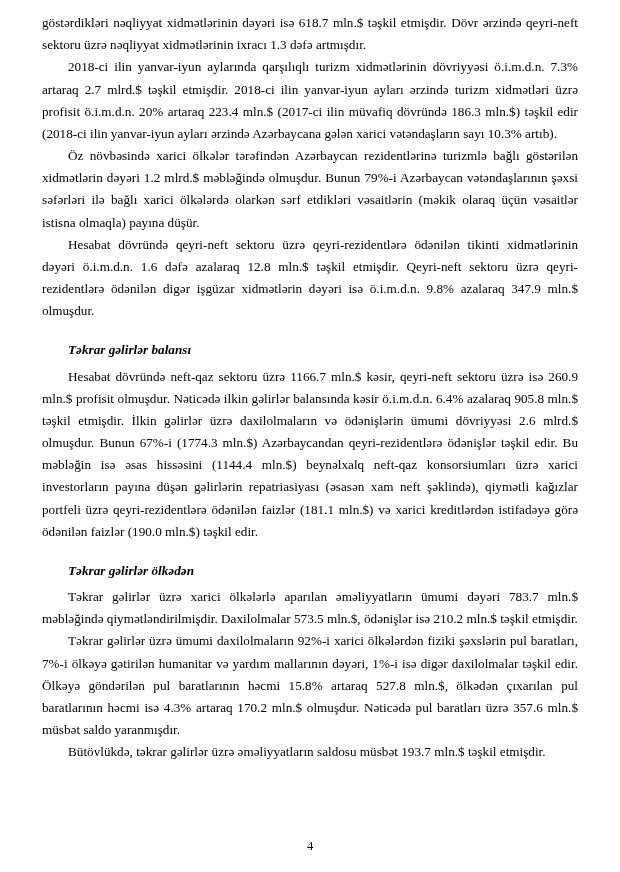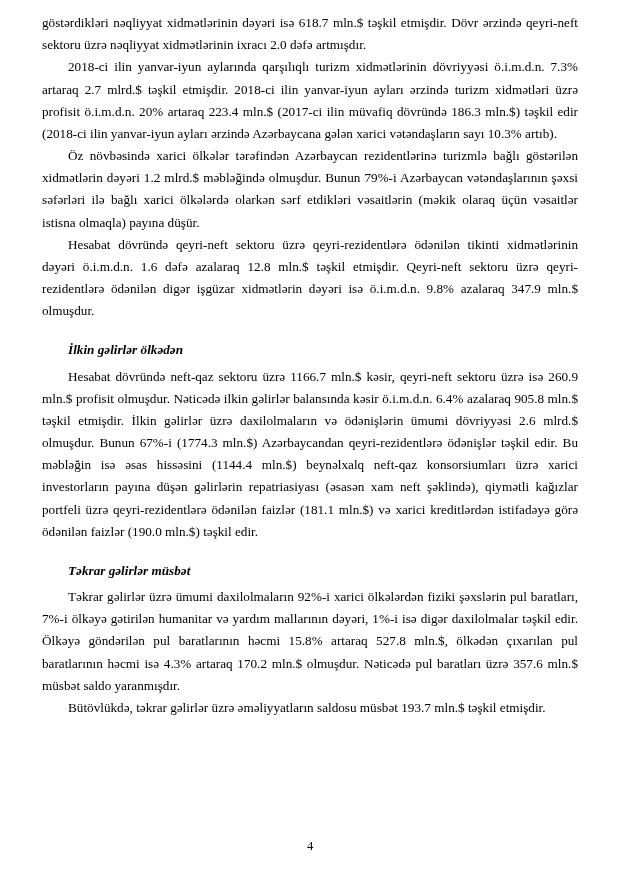--- a/index.html
+++ b/index.html
@@ -49,26 +49,27 @@
     text-align: center;
     font-size: 12.5px;
     font-family: "Liberation Serif", serif;
   }
 </style>
 </head>
 <body>
 
 <div class="page">
 
-  <p class="para noindent">göstərdikləri nəqliyyat xidmətlərinin dəyəri isə 618.7 mln.$ təşkil etmişdir. Dövr ərzində qeyri-neft sektoru üzrə nəqliyyat xidmətlərinin ixracı 2.0 dəfə artmışdır.</p>
+  <p class="para noindent">göstərdikləri nəqliyyat xidmətlərinin dəyəri isə 618.7 mln.$ təşkil etmişdir. Dövr ərzində qeyri-neft sektoru üzrə nəqliyyat xidmətlərinin ixracı 1.3 dəfə artmışdır.</p>
   <p class="para">2018-ci ilin yanvar-iyun aylarında qarşılıqlı turizm xidmətlərinin dövriyyəsi ö.i.m.d.n. 7.3% artaraq 2.7 mlrd.$ təşkil etmişdir. 2018-ci ilin yanvar-iyun ayları ərzində turizm xidmətləri üzrə profisit ö.i.m.d.n. 20% artaraq 223.4 mln.$ (2017-ci ilin müvafiq dövründə 186.3 mln.$) təşkil edir (2018-ci ilin yanvar-iyun ayları ərzində Azərbaycana gələn xarici vətəndaşların sayı 10.3% artıb).</p>
   <p class="para">Öz növbəsində xarici ölkələr tərəfindən Azərbaycan rezidentlərinə turizmlə bağlı göstərilən xidmətlərin dəyəri 1.2 mlrd.$ məbləğində olmuşdur. Bunun 79%-i Azərbaycan vətəndaşlarının şəxsi səfərləri ilə bağlı xarici ölkələrdə olarkən sərf etdikləri vəsaitlərin (məkik olaraq üçün vəsaitlər istisna olmaqla) payına düşür.</p>
   <p class="para">Hesabat dövründə qeyri-neft sektoru üzrə qeyri-rezidentlərə ödənilən tikinti xidmətlərinin dəyəri ö.i.m.d.n. 1.6 dəfə azalaraq 12.8 mln.$ təşkil etmişdir. Qeyri-neft sektoru üzrə qeyri-rezidentlərə ödənilən digər işgüzar xidmətlərin dəyəri isə ö.i.m.d.n. 9.8% azalaraq 347.9 mln.$ olmuşdur.</p>
 
-  <h2 class="subhead">İlkin gəlirlər ölkədən</h2>
+  <h2 class="subhead">Təkrar gəlirlər balansı</h2>
   <p class="para">Hesabat dövründə neft-qaz sektoru üzrə 1166.7 mln.$ kəsir, qeyri-neft sektoru üzrə isə 260.9 mln.$ profisit olmuşdur. Nəticədə ilkin gəlirlər balansında kəsir ö.i.m.d.n. 6.4% azalaraq 905.8 mln.$ təşkil etmişdir. İlkin gəlirlər üzrə daxilolmaların və ödənişlərin ümumi dövriyyəsi 2.6 mlrd.$ olmuşdur. Bunun 67%-i (1774.3 mln.$) Azərbaycandan qeyri-rezidentlərə ödənişlər təşkil edir. Bu məbləğin isə əsas hissəsini (1144.4 mln.$) beynəlxalq neft-qaz konsorsiumları üzrə xarici investorların payına düşən gəlirlərin repatriasiyası (əsasən xam neft şəklində), qiymətli kağızlar portfeli üzrə qeyri-rezidentlərə ödənilən faizlər (181.1 mln.$) və xarici kreditlərdən istifadəyə görə ödənilən faizlər (190.0 mln.$) təşkil edir.</p>
 
-  <h2 class="subhead">Təkrar gəlirlər müsbət</h2>
+  <h2 class="subhead">Təkrar gəlirlər ölkədən</h2>
+  <p class="para">Təkrar gəlirlər üzrə xarici ölkələrlə aparılan əməliyyatların ümumi dəyəri 783.7 mln.$ məbləğində qiymətləndirilmişdir. Daxilolmalar 573.5 mln.$, ödənişlər isə 210.2 mln.$ təşkil etmişdir.</p>
   <p class="para">Təkrar gəlirlər üzrə ümumi daxilolmaların 92%-i xarici ölkələrdən fiziki şəxslərin pul baratları, 7%-i ölkəyə gətirilən humanitar və yardım mallarının dəyəri, 1%-i isə digər daxilolmalar təşkil edir. Ölkəyə göndərilən pul baratlarının həcmi 15.8% artaraq 527.8 mln.$, ölkədən çıxarılan pul baratlarının həcmi isə 4.3% artaraq 170.2 mln.$ olmuşdur. Nəticədə pul baratları üzrə 357.6 mln.$ müsbət saldo yaranmışdır.</p>
   <p class="para">Bütövlükdə, təkrar gəlirlər üzrə əməliyyatların saldosu müsbət 193.7 mln.$ təşkil etmişdir.</p>
 
   <div class="footer">4</div>
 </div>
 
 </body></html>

